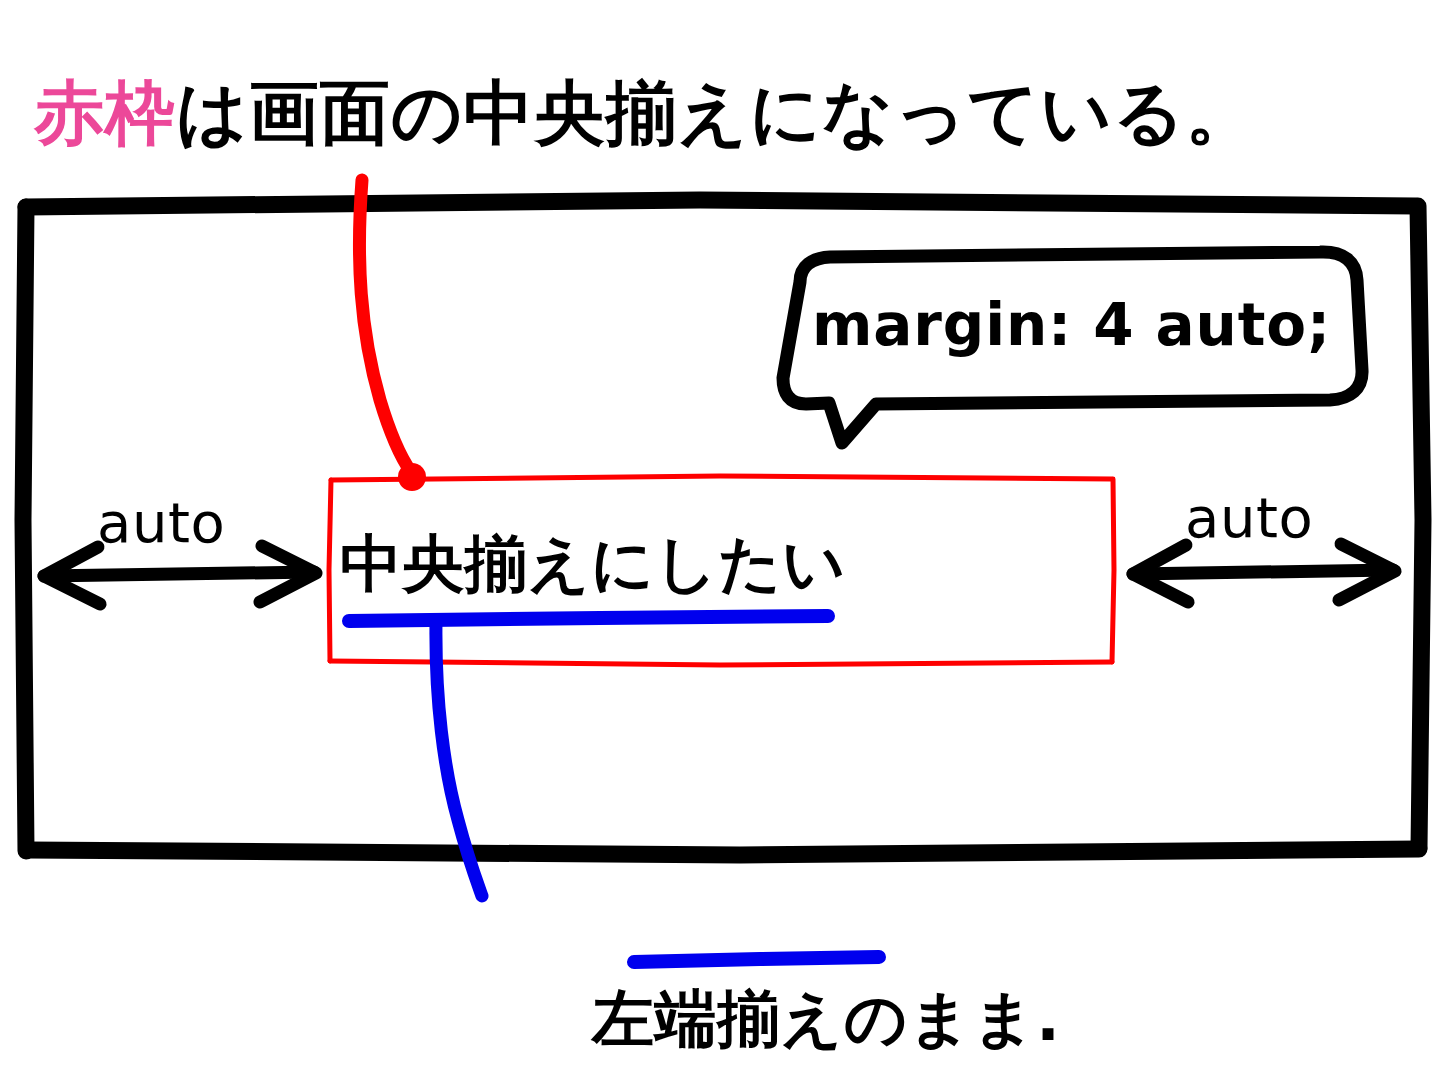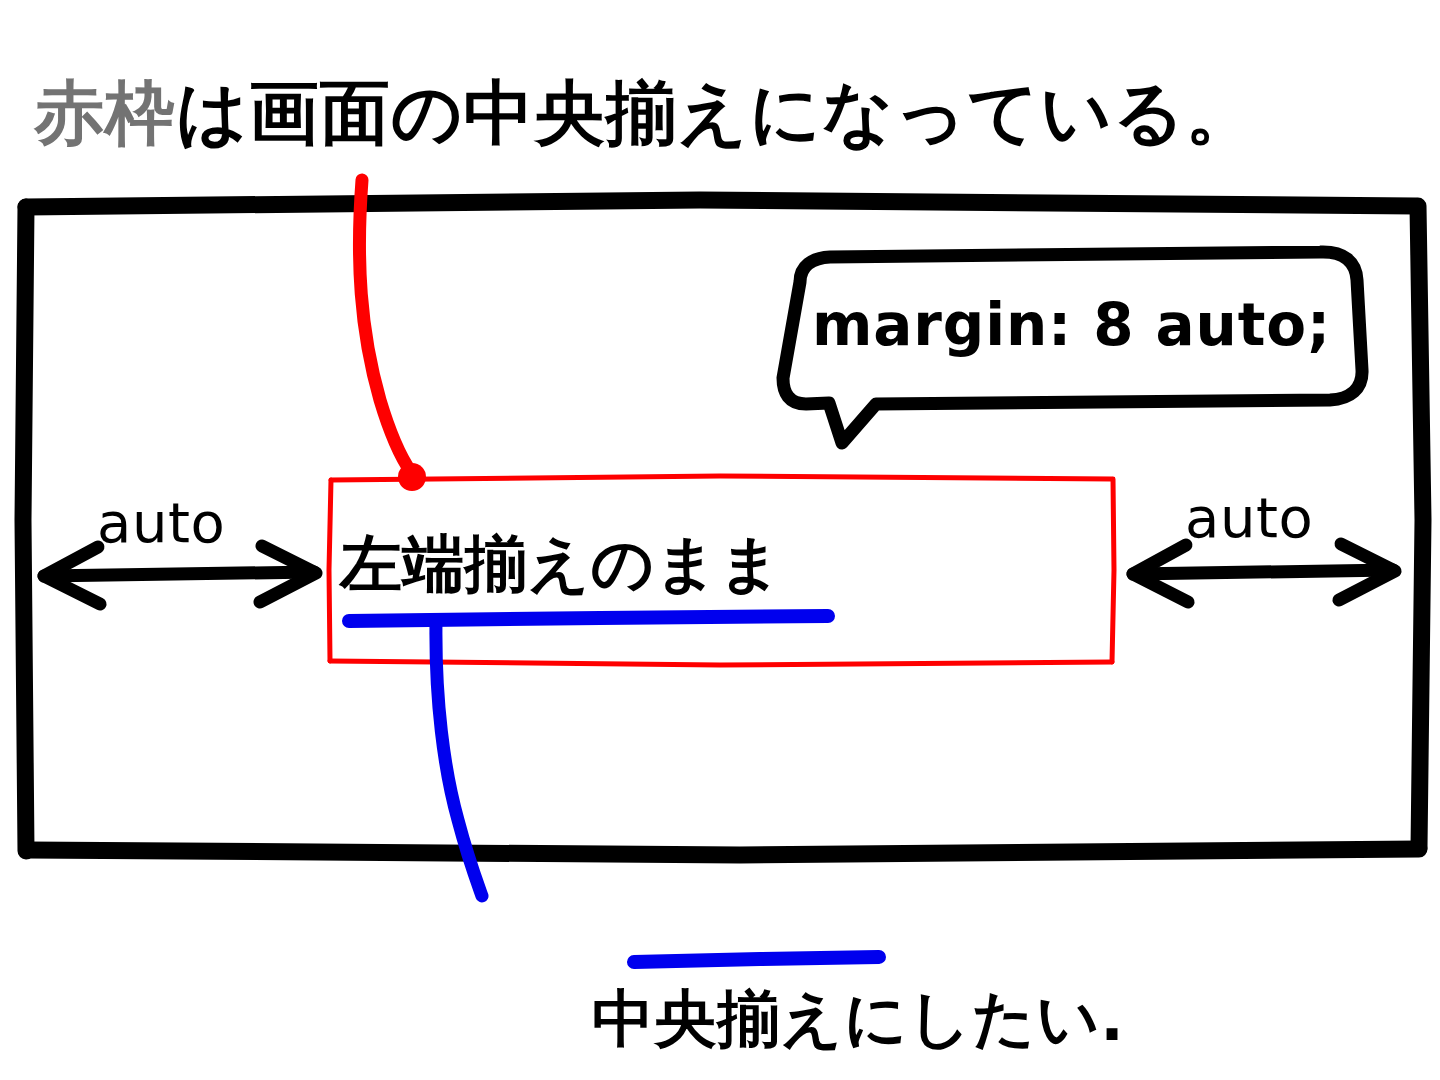--- a/index.html
+++ b/index.html
@@ -34,21 +34,21 @@
   
   .hand {
     position: absolute;
     font-family: "DejaVu Sans", "Liberation Sans", sans-serif;
     font-weight: 700;
     color: #000000;
     white-space: nowrap;
     line-height: 1;
     letter-spacing: 0.01em;
   }
-  .red-ink { color: #737373; }
+  .red-ink { color: #ec4899; }
 
   
   #caption-top {
     left: 34px;
     top: 78px;
     font-size: 70px;
     letter-spacing: 0.015em;
   }
 
   
@@ -123,41 +123,41 @@
                  L876,404
                  L842,443
                  L829,403
                  L806,404
                  C789,404 783,393 783,378
                  Z"></path>
       </g>
     </svg>
   </div>
 
-  <div class="hand" id="callout-text">margin: 8 auto;</div>
+  <div class="hand" id="callout-text">margin: 4 auto;</div>
 
   <div class="layer">
     <svg width="1440" height="1080" viewBox="0 0 1440 1080" xmlns="http://www.w3.org/2000/svg">
       <g fill="none" stroke="#fe0000" stroke-width="5" stroke-linecap="round" stroke-linejoin="round">
         <path d="M331,480 L720,476 L1112,479"></path>
         <path d="M1113,479 L1114,570 L1112,662"></path>
         <path d="M1112,662 L720,665 L330,661"></path>
         <path d="M330,661 L329,570 L331,480"></path>
       </g>
     </svg>
   </div>
 
   <div class="layer">
     <svg width="1440" height="1080" viewBox="0 0 1440 1080" xmlns="http://www.w3.org/2000/svg">
       <path d="M362,180 C356,260 360,330 380,400 C392,440 404,462 411,472" fill="none" stroke="#fe0000" stroke-width="13" stroke-linecap="round"></path>
       <circle cx="412" cy="477" r="14" fill="#fe0000"></circle>
     </svg>
   </div>
 
-  <div class="hand" id="boxed-text">左端揃えのまま</div>
+  <div class="hand" id="boxed-text">中央揃えにしたい</div>
 
   <div class="layer">
     <svg width="1440" height="1080" viewBox="0 0 1440 1080" xmlns="http://www.w3.org/2000/svg">
       <path d="M349,621 L600,618 L828,616" fill="none" stroke="#0000ee" stroke-width="14" stroke-linecap="round"></path>
     </svg>
   </div>
 
   <div class="layer">
     <svg width="1440" height="1080" viewBox="0 0 1440 1080" xmlns="http://www.w3.org/2000/svg">
       <path d="M436,622 C435,700 444,770 458,820 C468,858 477,882 482,896" fill="none" stroke="#0000ee" stroke-width="13" stroke-linecap="round"></path>
@@ -180,21 +180,21 @@
       <g fill="none" stroke="#000000" stroke-width="13" stroke-linecap="round" stroke-linejoin="round">
         <path d="M1133,574 L1393,570"></path>
         <path d="M1186,545 L1133,574 L1188,602"></path>
         <path d="M1341,544 L1395,571 L1339,600"></path>
       </g>
     </svg>
   </div>
   <div class="hand auto-label" id="auto-right-label">auto</div>
 
 
-  <div class="hand" id="caption-bottom-2">中央揃えにしたい.</div>
+  <div class="hand" id="caption-bottom-2">左端揃えのまま.</div>
 
   <div class="layer">
     <svg width="1440" height="1080" viewBox="0 0 1440 1080" xmlns="http://www.w3.org/2000/svg">
       <path d="M634,962 L760,959 L879,957" fill="none" stroke="#0000ee" stroke-width="14" stroke-linecap="round"></path>
     </svg>
   </div>
 
 </div>
 
 </body></html>

